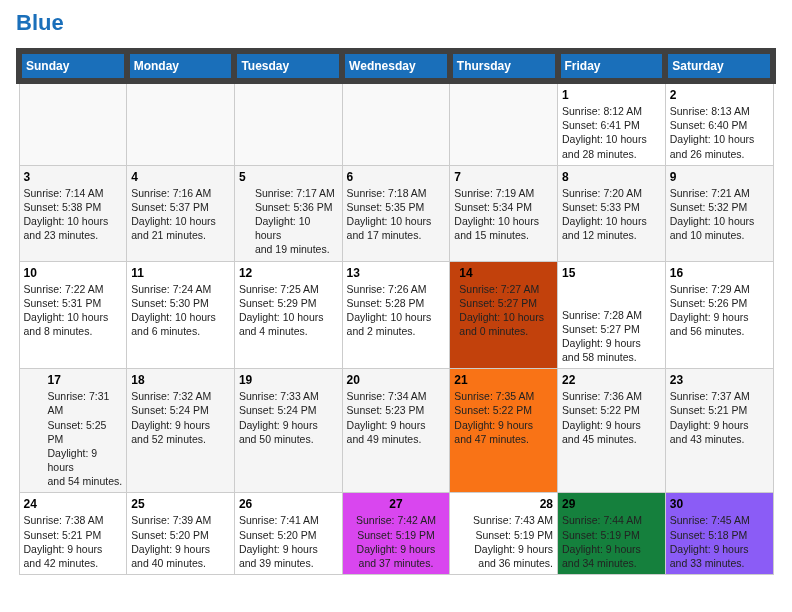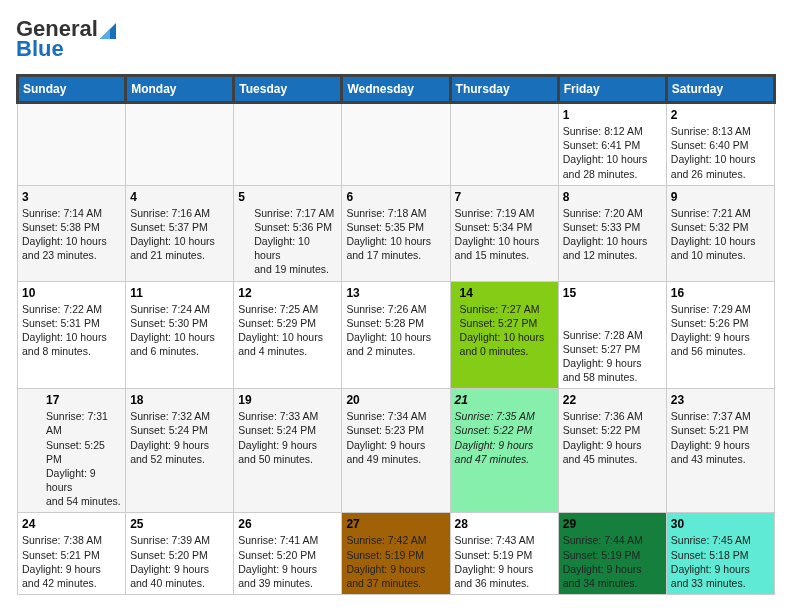--- a/index.html
+++ b/index.html
@@ -38,21 +38,21 @@
       border-collapse: collapse;
       font-size: 11px;
     }
     .calendar th {
       background: #1a6fba;
       color: #fff;
       padding: 5px 4px;
       text-align: left;
       font-size: 12px;
       font-weight: bold;
-      border: 3px solid #404040;
+      border: 6px solid #404040;
     }
     .calendar td {
       border: 1px solid #ccc;
       vertical-align: top;
       padding: 4px;
       width: calc(100%/7);
       min-height: 80px;
       background: #fff;
     }
     .calendar tr:nth-child(even) td {
@@ -75,27 +75,20 @@
     }
     .empty-cell {
       background: #f9f9f9 !important;
     }
   </style>
 </head>
 <body>
 
 <div class="header-area">
   <div class="logo">
-    <div style="display:flex;align-items:center;gap:2px;">
-      <span style="font-size:22px;font-weight:bold;color:#333;">General</span>
-      <svg width="16" height="20" viewBox="0 0 16 20">
-        <polygon points="0,20 16,20 16,4" fill="#1a6fba"></polygon>
-        <polygon points="0,20 10,20 10,10" fill="#5aaae8"></polygon>
-      </svg>
-    </div>
     <span style="font-size:22px;font-weight:bold;color:#1a6fba;margin-top:-6px;">Blue</span>
   </div>
   <div class="title-area">
     <div class="month-title"></div>
     <div class="location"></div>
   </div>
 </div>
 
 <table class="calendar">
   <thead>
@@ -204,21 +197,21 @@
 Daylight: 10 hours
 and 4 minutes.</div>
         </td>
         <td style="background: rgb(255, 255, 255);">
           <span class="day-num">13</span>
           <div class="day-info" style="white-space: pre-line;">Sunrise: 7:26 AM
 Sunset: 5:28 PM
 Daylight: 10 hours
 and 2 minutes.</div>
         </td>
-        <td style="background: #84cc16; padding-left: 9px;">
+        <td style="background: #c2410c; padding-left: 9px;">
           <span class="day-num">14</span>
           <div class="day-info" style="white-space: pre-line;">Sunrise: 7:27 AM
 Sunset: 5:27 PM
 Daylight: 10 hours
 and 0 minutes.</div>
         </td>
         <td style="background: rgb(255, 255, 255);">
           <span class="day-num">15</span>
           <div class="day-info" style="white-space: pre-line; margin-top: 28px;">Sunrise: 7:28 AM
 Sunset: 5:27 PM
@@ -255,21 +248,21 @@
 Daylight: 9 hours
 and 50 minutes.</div>
         </td>
         <td style="background: rgb(245, 245, 245);">
           <span class="day-num">20</span>
           <div class="day-info" style="white-space: pre-line;">Sunrise: 7:34 AM
 Sunset: 5:23 PM
 Daylight: 9 hours
 and 49 minutes.</div>
         </td>
-        <td style="background: #86efac; font-style: italic;">
+        <td style="background: #f97316;">
           <span class="day-num">21</span>
           <div class="day-info" style="white-space: pre-line;">Sunrise: 7:35 AM
 Sunset: 5:22 PM
 Daylight: 9 hours
 and 47 minutes.</div>
         </td>
         <td style="background: rgb(245, 245, 245);">
           <span class="day-num">22</span>
           <div class="day-info" style="white-space: pre-line;">Sunrise: 7:36 AM
 Sunset: 5:22 PM
@@ -299,42 +292,42 @@
 Daylight: 9 hours
 and 40 minutes.</div>
         </td>
         <td style="background: rgb(255, 255, 255);">
           <span class="day-num">26</span>
           <div class="day-info" style="white-space: pre-line;">Sunrise: 7:41 AM
 Sunset: 5:20 PM
 Daylight: 9 hours
 and 39 minutes.</div>
         </td>
-        <td style="background: #a16207;">
+        <td style="background: #d946ef; text-align: center;">
           <span class="day-num">27</span>
           <div class="day-info" style="white-space: pre-line;">Sunrise: 7:42 AM
 Sunset: 5:19 PM
 Daylight: 9 hours
 and 37 minutes.</div>
         </td>
-        <td style="background: rgb(255, 255, 255);">
+        <td style="background: rgb(255, 255, 255); text-align: right;">
           <span class="day-num">28</span>
           <div class="day-info" style="white-space: pre-line;">Sunrise: 7:43 AM
 Sunset: 5:19 PM
 Daylight: 9 hours
 and 36 minutes.</div>
         </td>
         <td style="background: #15803d;">
           <span class="day-num">29</span>
           <div class="day-info" style="white-space: pre-line;">Sunrise: 7:44 AM
 Sunset: 5:19 PM
 Daylight: 9 hours
 and 34 minutes.</div>
         </td>
-        <td style="background: #5eead4;">
+        <td style="background: #8b5cf6;">
           <span class="day-num">30</span>
           <div class="day-info" style="white-space: pre-line;">Sunrise: 7:45 AM
 Sunset: 5:18 PM
 Daylight: 9 hours
 and 33 minutes.</div>
         </td>
       </tr>
     </tbody>
 </table>
 

